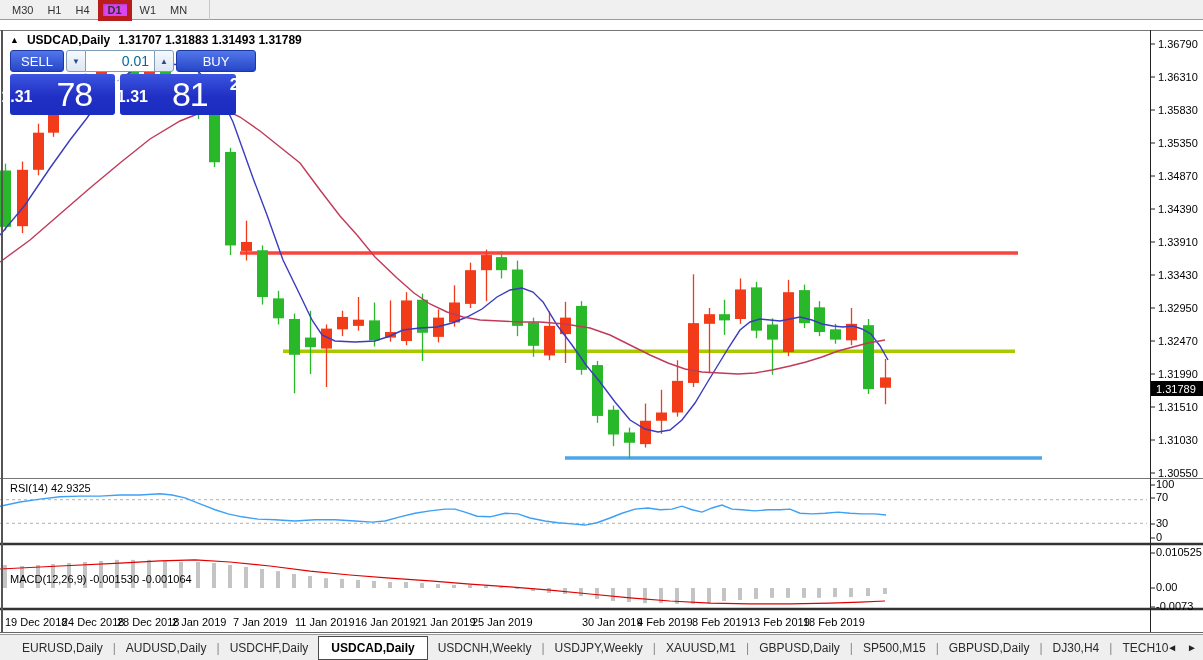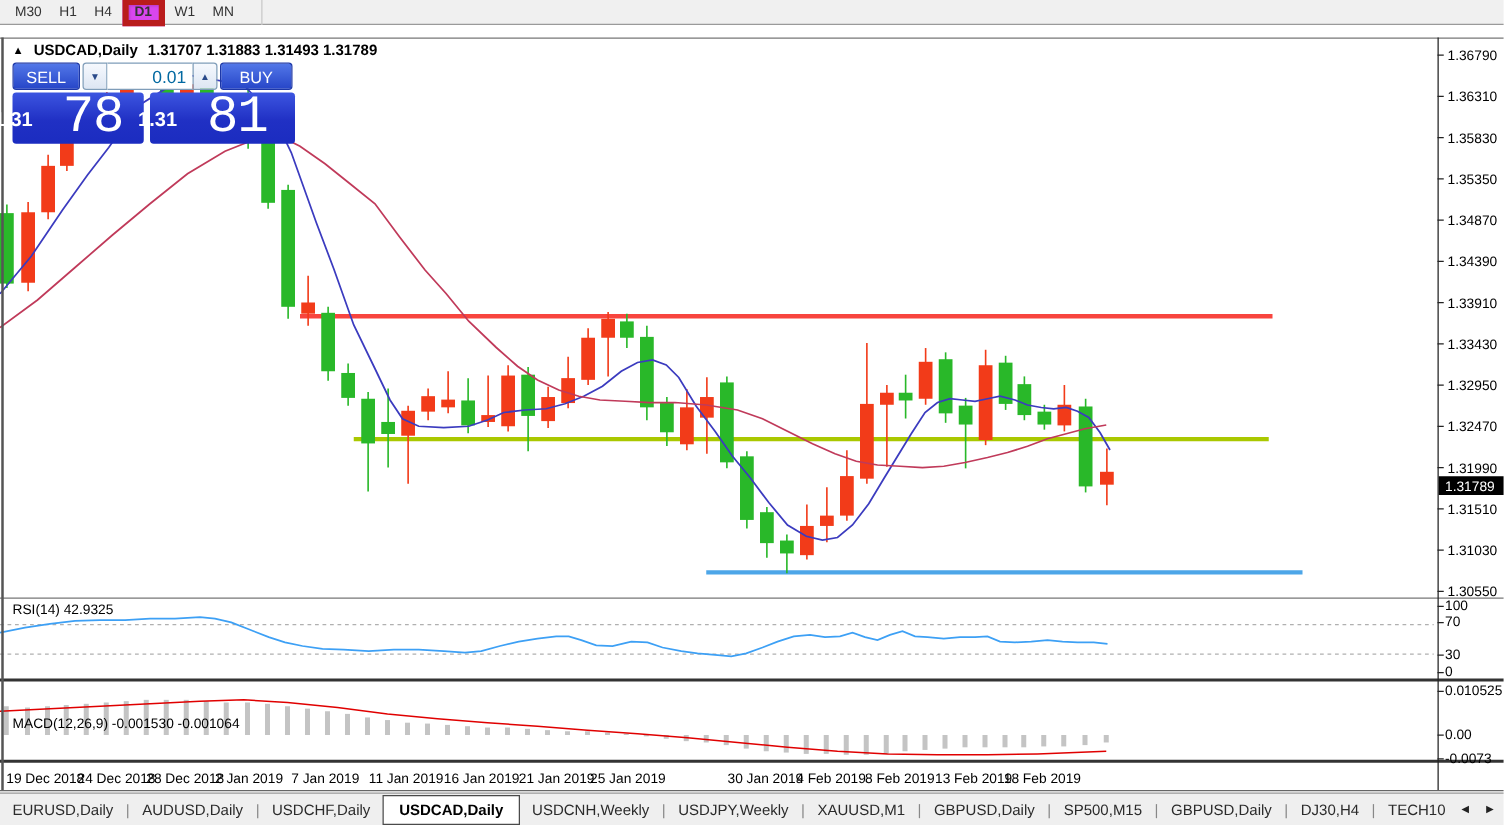--- a/index.html
+++ b/index.html
@@ -29,53 +29,53 @@
   .chart-title .tri { font-size:9px; padding-top:2px; }
 
   
   .trade-panel { position:absolute; left:8px; top:47px; width:228px; height:68px; z-index:4; }
   .tp-btn {
     position:absolute; top:3px; height:22px; border-radius:3px; color:#fff;
     background:linear-gradient(#5277e8, #2746c8); border:1px solid #1c37a8;
     font-size:13px; display:flex; align-items:center; justify-content:center; cursor:pointer;
   }
   .tp-sell { left:2px;  width:54px; }
-  .tp-buy  { left:168px; width:58px; }
+  .tp-buy  { left:168px; width:80px; }
   .tp-step {
     position:absolute; top:3px; width:20px; height:22px; background:linear-gradient(#f6f9fe,#dde6f3);
     border:1px solid #7f9db9; color:#2a4a8a; font-size:8px;
     display:flex; align-items:center; justify-content:center; cursor:pointer;
   }
   .tp-step.down { left:58px; border-radius:3px 0 0 3px; }
   .tp-step.up   { left:146px; border-radius:0 3px 3px 0; }
   .tp-lot {
     position:absolute; left:78px; top:3px; width:68px; height:22px; background:#fff;
     border-top:1px solid #7f9db9; border-bottom:1px solid #7f9db9; font-size:14px; color:#0369a1;
     text-align:right; padding-right:5px; line-height:20px;
   }
   .tp-tile {
     position:absolute; top:27px; height:41px; border-radius:3px; color:#fff;
     background:linear-gradient(#3c55e0 0%, #2030c4 55%, #1b2cc0 100%);
     display:flex; align-items:baseline; justify-content:center; cursor:pointer;gap:22px;
   }
   .tp-tile-sell { left:2px;   width:105px; }
   .tp-tile-buy  { left:112px; width:116px; }
   .tp-base { font-size:16px; font-weight:bold; margin-right:2px; position:relative; top:-4px; }
-  .tp-big  { font-size:42px; line-height:41px; letter-spacing:-1px;font-family:Liberation Mono, monospace; }
+  .tp-big  { font-size:34px; line-height:41px; letter-spacing:-1px; }
   .tp-sup  { font-size:17px; font-weight:bold; position:relative; top:-16px; }
 
   
   .ind-label { position:absolute; z-index:3; font-size:11px; color:#000; }
   .ind-label b { font-weight:normal; }
 
   
   .tabbar {
     position:absolute; left:0; top:634px; width:1203px; height:26px;
     background:#efefef; border-top:1px solid #9a9a9a; z-index:5;
-    display:flex; align-items:center; padding-left:0; font-size:12px; color:#2b2b2b;
+    display:flex; align-items:center; padding-left:12px; font-size:12px; color:#2b2b2b;
   }
   .tab { padding:3px 10px; white-space:nowrap; cursor:pointer; }
   .tab.active {
     background:#ffffff; border:1px solid #4a4a4a; padding:4px 12px; font-weight:bold; color:#000;
   }
   .tab-sep { color:#888; }
   .tab-arrows { position:absolute; right:6px; top:7px; display:flex; gap:10px; font-size:10px; color:#222; }
   .tab-arrows span { cursor:pointer; }
 </style>
 </head>

